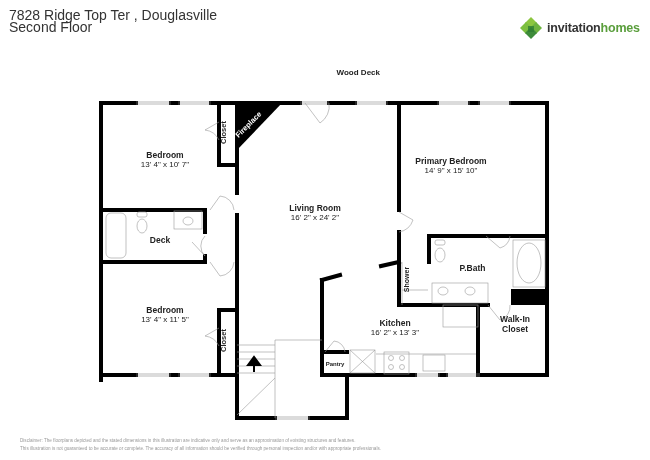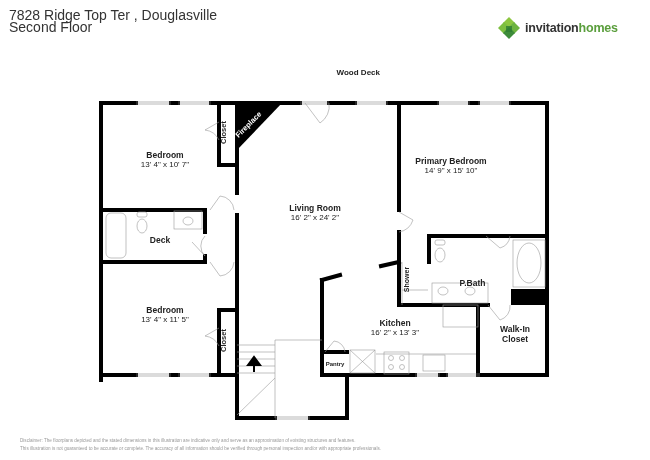--- a/index.html
+++ b/index.html
@@ -1,18 +1,18 @@
 <!DOCTYPE html>
 <html><head>
 <meta charset="utf-8">
 <style>
   html, body { margin:0; padding:0; background:#fff; }
   body { width:650px; height:460px; position:relative; overflow:hidden; font-family:"Liberation Sans", sans-serif; }
   .hdr { position:absolute; left:9px; top:9px; font-size:14px; color:#333; line-height:12px; }
-  .logo { position:absolute; left:497px; top:16px; display:flex; align-items:center; gap:4px; }
+  .logo { position:absolute; left:519px; top:16px; display:flex; align-items:center; gap:4px; }
   .logo-text { font-size:12.5px; font-weight:bold; letter-spacing:-0.2px; color:#333; }
   .logo-text .h { color:#5a9e3c; }
   .deck { position:absolute; left:300px; top:68px; width:80px; text-align:right; font-size:8px; font-weight:bold; color:#222; }
   svg.plan { position:absolute; left:0; top:0; }
   .lbl { position:absolute; text-align:center; color:#222; white-space:nowrap; }
   .lbl .n { font-size:8.5px; font-weight:bold; display:block; line-height:10px; }
   .lbl .d { font-size:8px; display:block; line-height:10px; }
   .vlbl { position:absolute; font-size:7.5px; font-weight:bold; color:#222; transform-origin:center; white-space:nowrap; }
   .disc { position:absolute; left:20px; top:437px; font-size:4.6px; color:#999; line-height:8px; width:620px; }
 </style>
@@ -166,28 +166,28 @@
     <span class="d">13' 4" x 11' 5"</span>
 </div>
 <div class="lbl" style="left:275px;top:203px;width:80px;">
   <span class="n">Living Room</span>
     <span class="d">16' 2" x 24' 2"</span>
 </div>
 <div class="lbl" style="left:406px;top:156px;width:90px;">
   <span class="n">Primary Bedroom</span>
     <span class="d">14' 9" x 15' 10"</span>
 </div>
-<div class="lbl" style="left:450px;top:278px;width:45px;">
+<div class="lbl" style="left:450px;top:263px;width:45px;">
   <span class="n">P.Bath</span>
 </div>
 <div class="lbl" style="left:355px;top:318px;width:80px;">
   <span class="n">Kitchen</span>
     <span class="d">16' 2" x 13' 3"</span>
 </div>
-<div class="lbl" style="left:490px;top:324px;width:50px;">
+<div class="lbl" style="left:490px;top:314px;width:50px;">
   <span class="n">Walk-In</span>
     <span class="n">Closet</span>
 </div>
 <div class="lbl" style="left:323px;top:359px;width:24px;">
   <span class="n" style="font-size:6px;">Pantry</span>
 </div>
 
 <div class="vlbl" style="left:212px;top:128px;transform:rotate(-90deg);">Closet</div>
 <div class="vlbl" style="left:212px;top:336px;transform:rotate(-90deg);">Closet</div>
 <div class="vlbl" style="left:232px;top:120px;color:#fff;transform:rotate(-45deg);">Fireplace</div>

